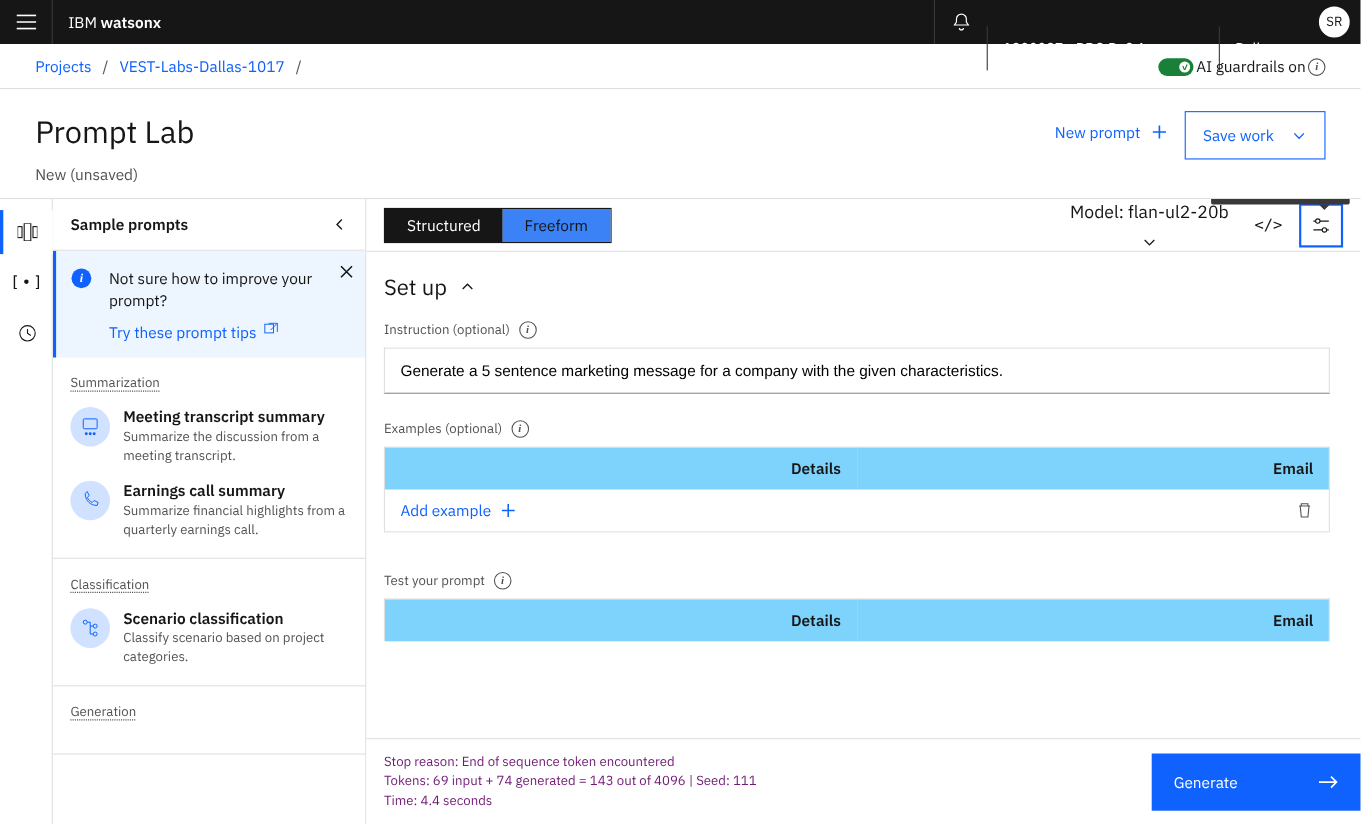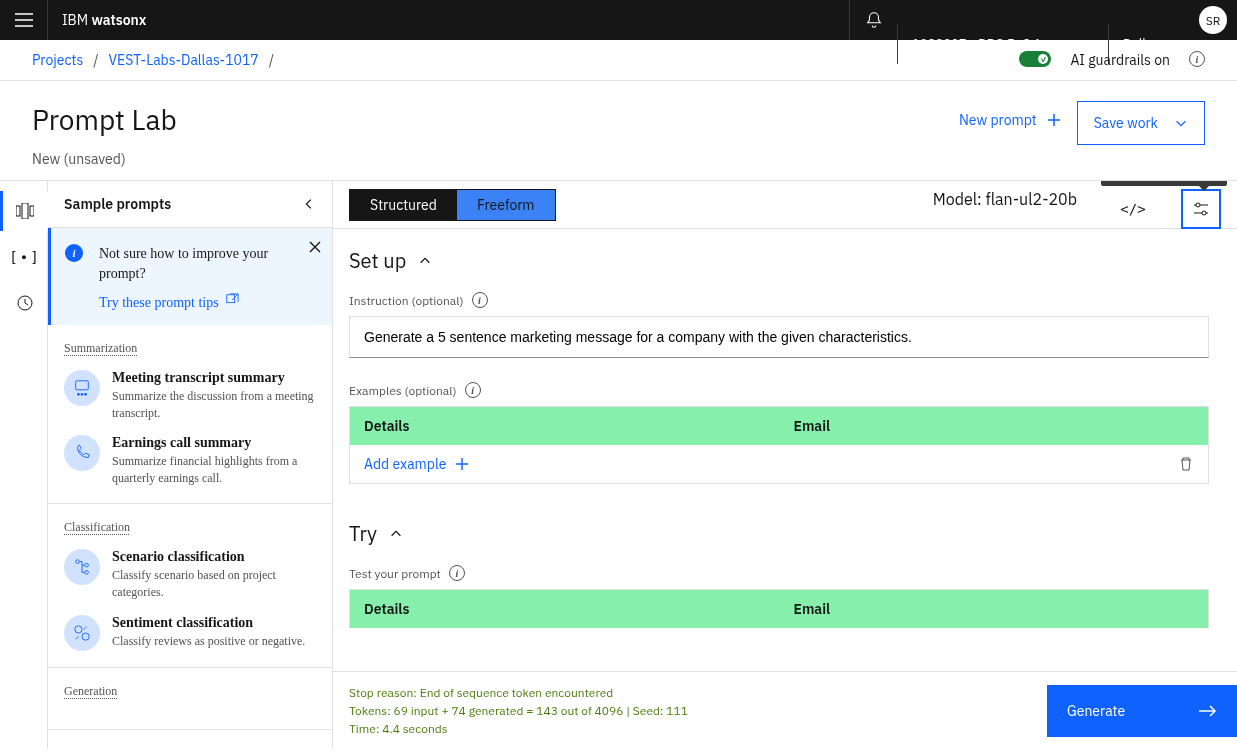--- a/index.html
+++ b/index.html
@@ -14,21 +14,21 @@
 .top-icon { width: 48px; height: 40px; display: flex; align-items: center; justify-content: center; border-left: 1px solid #393939; cursor: pointer; }
 .top-seg { height: 40px; display: flex; align-items: center; padding: 0 14px; border-left: 1px solid #393939; cursor: pointer; font-size: 13px; gap: 8px; min-width: 0; margin-top: 47px; }
 .top-seg span { white-space: nowrap; overflow: hidden; text-overflow: ellipsis; max-width: 170px; }
 .avatar { width: 28px; height: 28px; border-radius: 50%; background: #fff; color: #161616; display: flex; align-items: center; justify-content: center; font-size: 12px; margin: 0 10px 0 4px; border-left: none; }
 
 
 .subhead { height: 41px; border-bottom: 1px solid #e0e0e0; display: flex; align-items: center; padding: 0 32px; }
 .bc-link { color: #0f62fe; font-size: 14px; text-decoration: none; cursor: pointer; }
 .bc-sep { color: #525252; margin: 0 10px; }
 .sub-spacer { flex: 1; }
-.toggle-wrap { display: flex; align-items: flex-start; gap: 19px; }
+.toggle-wrap { display: flex; align-items: flex-end; gap: 2px; }
 .toggle { width: 32px; height: 16px; background: #198038; border-radius: 12px; position: relative; display: inline-flex; align-items: center; cursor: pointer; }
 .toggle-check { position:absolute; right:3px; width:10px; height:10px; border-radius:50%; background:#fff; display:flex; align-items:center; justify-content:center; }
 .toggle-check:before { content:"\2713"; font-size:7px; color:#198038; font-weight:bold; }
 .toggle:before { content:""; position:absolute; left:2px; width:12px; height:12px; }
 .toggle-label { font-size: 14px; }
 .info-circ { width:16px; height:16px; border:1px solid #525252; border-radius:50%; display:inline-flex; align-items:center; justify-content:center; font-size:10px; color:#525252; cursor:pointer; }
 .info-circ::after { content:"i"; font-family: serif; font-style: italic; font-weight:bold; }
 
 
 .titlebar { padding: 20px 32px 12px; border-bottom: 1px solid #e0e0e0; display:flex; }
@@ -45,75 +45,75 @@
 
 
 .leftrail { width: 48px; border-right: 1px solid #e0e0e0; padding-top: 10px; display:flex; flex-direction:column; align-items:center; gap:6px; }
 .leftrail .railbtn { width:48px; height:40px; display:flex; align-items:center; justify-content:center; cursor:pointer; border-left: 3px solid transparent; }
 .leftrail .railbtn.active { border-left: 3px solid #0f62fe; background:#fff; }
 
 
 .samples { width: 285px; border-right: 1px solid #e0e0e0; display:flex; flex-direction:column; overflow:hidden; position:relative; }
 .samples-head { display:flex; align-items:center; padding: 14px 16px; font-size:14px; font-weight:600; border-bottom: 1px solid #e0e0e0; }
 .samples-head span { flex:1; }
-.samples-scroll { flex:1; overflow-y:auto;font-family:Liberation Serif, serif; }
+.samples-scroll { flex:1; overflow-y:auto; }
 .samples-scroll::-webkit-scrollbar { width:8px; }
 .samples-scroll::-webkit-scrollbar-thumb { background:#c6c6c6; border-radius:4px; }
 
 .tipbox { margin:0; padding:16px 16px 12px 14px; border-left:3px solid #0f62fe; background:#edf5ff; position:relative; }
 .tipbox .tipicon { position:absolute; left:14px; top:16px; width:18px; height:18px; border-radius:50%; background:#0f62fe; display:flex; align-items:center; justify-content:center; }
 .tipbox .tipicon::after { content:"i"; color:#fff; font-family:serif; font-style:italic; font-weight:bold; font-size:11px; }
 .tipbox .tipclose { position:absolute; right:10px; top:12px; cursor:pointer; }
 .tipbox-body { margin-left: 34px; font-size: 14px; line-height:1.4; color:#161616; padding-right: 20px; }
 .tiplink { display:flex; gap:6px; color:#0f62fe; margin-top:10px; cursor:pointer; }
 
 .cat { padding: 16px; border-bottom: 1px solid #e0e0e0; }
 .cat-title { font-size:12px; color:#525252; text-decoration: underline dotted; text-underline-offset: 3px; margin-bottom:14px; }
 .sp-item { display:flex; gap:12px; margin-bottom:14px; cursor:pointer; }
 .sp-item:last-child { margin-bottom:0; }
 .sp-icon { width:36px; height:36px; border-radius:50%; background:#d0e2ff; flex:0 0 36px; display:flex; align-items:center; justify-content:center; color:#0f62fe; }
 .sp-body h4 { font-size:14px; font-weight:600; }
 .sp-body p { font-size:12px; color:#525252; line-height:1.4; margin-top:2px; }
 
 
 .center { flex:1; display:flex; flex-direction:column; overflow:hidden; position:relative; }
-.toolbar { height:48px; display:flex; padding: 8px 16px; gap:28px; border-bottom: 1px solid #e0e0e0; }
+.toolbar { height:48px; display:flex; align-items:center; padding: 8px 16px; gap:8px; border-bottom: 1px solid #e0e0e0; }
 .tabs2 { display:flex; border:1px solid #161616; height:32px; }
 .tab2 { padding: 0 20px; display:flex; align-items:center; font-size:14px; cursor:pointer; background:#3b82f6; }
 .tab2.active { background:#161616; color:#fff; }
 .toolbar-spacer { flex:1; }
 .model-sel { display:flex; align-items:center; gap:10px; cursor:pointer; font-size:16px; padding:0 8px;flex-direction:column; }
 .toolbtn { width:40px; height:40px; display:flex; align-items:center; justify-content:center; cursor:pointer; border:1px solid transparent; }
 .toolbtn.active { border:2px solid #0f62fe; }
 .code-ic { font-family: monospace; font-size:14px; }
 
 .center-scroll { flex:1; overflow-y:auto; padding: 18px 28px 100px 16px; position:relative; }
 .center-scroll::-webkit-scrollbar { width:10px; }
 .center-scroll::-webkit-scrollbar-thumb { background:#c6c6c6; border-radius:5px; }
 
 .sec-title { font-size:20px; display:flex; align-items:center; gap:12px; margin-bottom: 18px; }
 .chevron { cursor:pointer; }
 
 .field-label { font-size:12px; color:#525252; display:flex; align-items:center; gap:8px; margin-bottom:8px; }
 .field-input { width:100%; border:1px solid #e0e0e0; border-bottom:1px solid #8d8d8d; padding: 12px 14px; font-size:14px; margin-bottom:24px; background:#fff; }
 
 .ex-table { border:1px solid #e0e0e0; border-bottom:none; }
-.ex-head { display:flex; background:#86efac; }
+.ex-head { display:flex; background:#7dd3fc;text-align:right; }
 .ex-head > div { flex:1; padding:10px 14px; font-weight:600; font-size:14px; }
 .ex-head > div:first-child { border-right:1px solid #c6c6c6; }
 .ex-row { display:flex; align-items:center; padding: 10px 14px; border-bottom:1px solid #e0e0e0; }
 .addex { color:#0f62fe; display:flex; align-items:center; gap:10px; cursor:pointer; }
 .ex-row .trash { margin-left:auto; cursor:pointer; color:#525252; }
 
 .try-sec { margin-top:36px; }
 .try-table { border:1px solid #e0e0e0; border-bottom:none; margin-top:8px; }
 
 
 .genbar { position:absolute; bottom:0; left:333px; right:0; background:#fff; border-top:1px solid #e0e0e0; display:flex; align-items:center; height:78px; }
-.genstats { padding: 8px 16px; font-size:12px; color:#4d7c0f; line-height:1.5; flex:1; }
+.genstats { padding: 8px 16px; font-size:12px; color:#701a75; line-height:1.5; flex:1; }
 .genbtn { background:#0f62fe; color:#fff; height:52px; width:190px; display:flex; align-items:center; padding:0 20px; cursor:pointer; font-size:14px; justify-content:space-between; }
 
 
 .tooltip { position:absolute; top:-18px; right:10px; background:#393939; color:#fff; padding:4px 14px; font-size:12px; border-radius:2px; z-index:5; }
 .tooltip::after { content:""; position:absolute; bottom:-5px; right:18px; border:5px solid transparent; border-top-color:#393939; border-bottom:none; }
 
 svg { display:block; }
 .chev-svg { width:14px; height:14px; }
 </style>
 </head>
@@ -271,33 +271,20 @@
                 <circle cx="15" cy="8" r="2" fill="none" stroke="#0f62fe"></circle>
                 <circle cx="15" cy="16" r="2" fill="none" stroke="#0f62fe"></circle>
                 <path d="M7 4h3v12h3M10 8h3" fill="none" stroke="#0f62fe"></path>
               </svg>
           </div>
           <div class="sp-body">
             <h4>Scenario classification</h4>
             <p>Classify scenario based on project categories.</p>
           </div>
         </div>
-        <div class="sp-item">
-          <div class="sp-icon">
-            <svg width="18" height="18" viewBox="0 0 20 20">
-                <circle cx="6" cy="6" r="4" fill="none" stroke="#0f62fe"></circle>
-                <circle cx="14" cy="14" r="4" fill="none" stroke="#0f62fe"></circle>
-                <path d="M12 6l3-3M3 17l3-3" stroke="#0f62fe"></path>
-              </svg>
-          </div>
-          <div class="sp-body">
-            <h4>Sentiment classification</h4>
-            <p>Classify reviews as positive or negative.</p>
-          </div>
-        </div>
       </div>
 
       <div class="cat">
         <div class="cat-title">Generation</div>
       </div>
     </div>
   </div>
 
   <div class="center">
     <div class="toolbar" style="position:relative;">
@@ -357,26 +344,20 @@
           </div>
           <div class="trash">
             <svg width="16" height="16" viewBox="0 0 16 16">
                 <path d="M3 4h10M5 4V2h6v2M4 4l1 10h6l1-10" fill="none" stroke="#525252"></path>
               </svg>
           </div>
         </div>
       </div>
 
       <div class="try-sec">
-        <div class="sec-title">
-          <span>Try</span>
-          <svg class="chevron" width="14" height="14" viewBox="0 0 16 16">
-              <path d="M3 10l5-5 5 5" fill="none" stroke="#161616" stroke-width="1.4"></path>
-            </svg>
-        </div>
         <div class="field-label">
           <span>Test your prompt</span>
           <span class="info-circ"></span>
         </div>
         <div class="try-table">
           <div class="ex-head">
             <div>Details</div>
             <div>Email</div>
           </div>
         </div>

